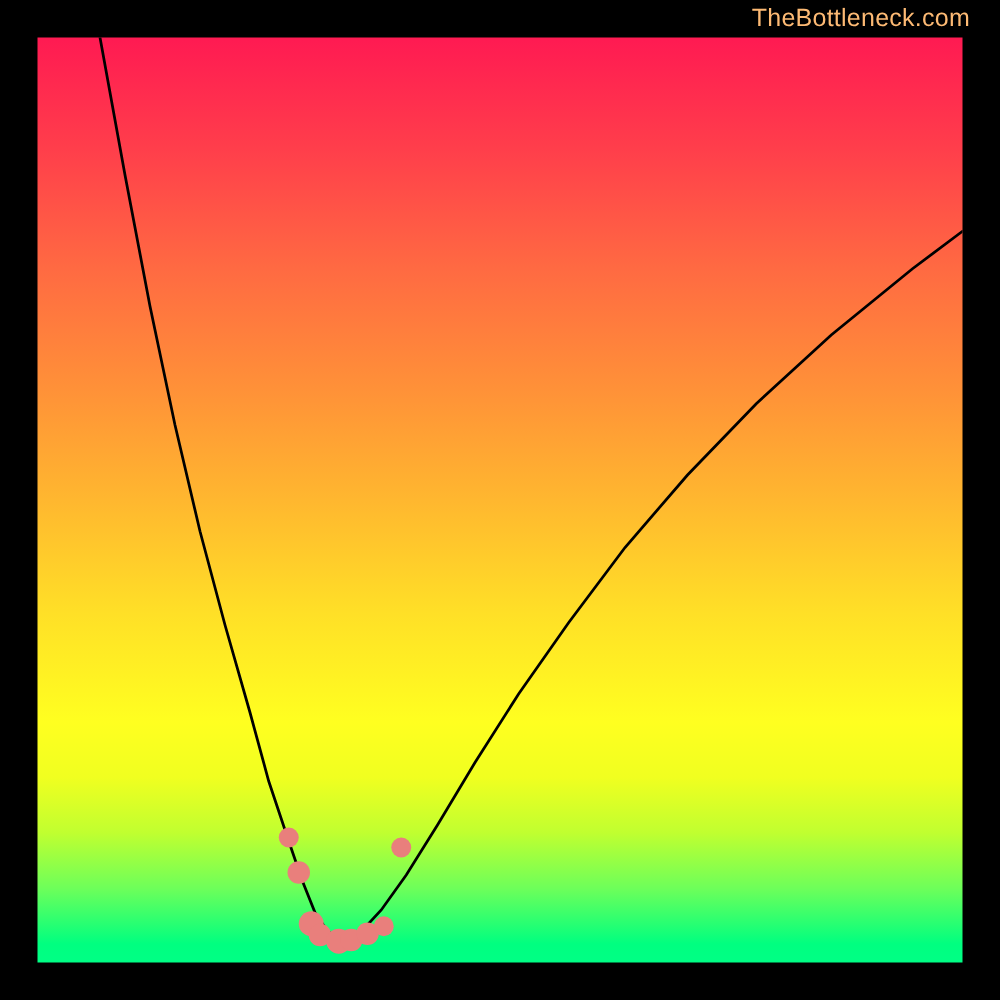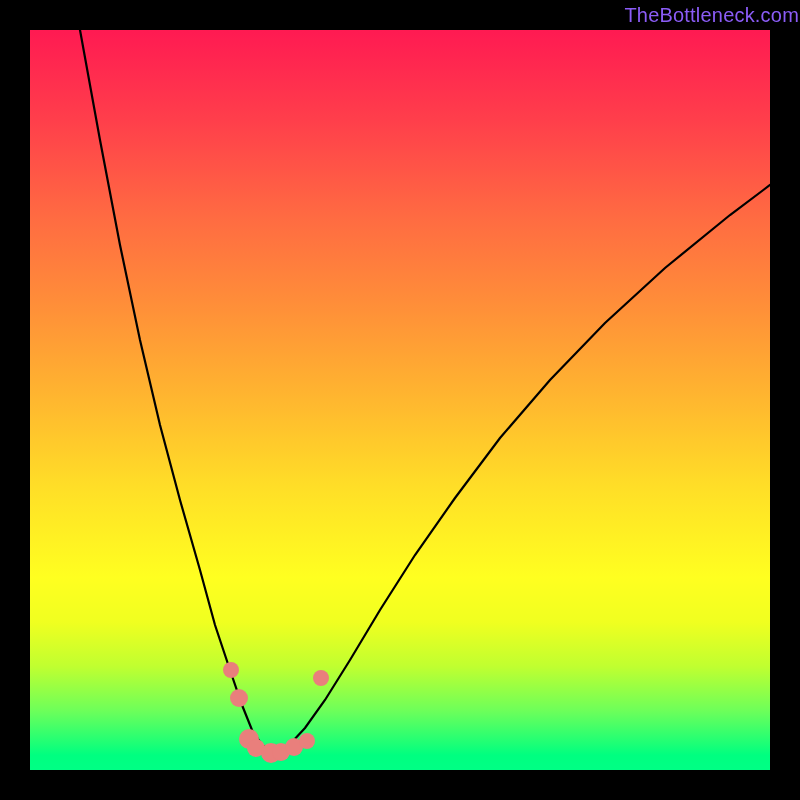--- a/index.html
+++ b/index.html
@@ -43,22 +43,22 @@
   .plot svg {
     position: absolute;
     left: 0;
     top: 0;
     width: 740px;
     height: 740px;
   }
   .watermark {
     position: absolute;
     top: 4px;
-    right: 1px;
-    color: #8b5cf6;
+    right: 24px;
+    color: #fdba74;
     font-size: 20px;
     letter-spacing: 0.2px;
     user-select: none;
   }
 </style>
 </head>
 <body>
 
 <div class="frame">
   <div class="plot">

